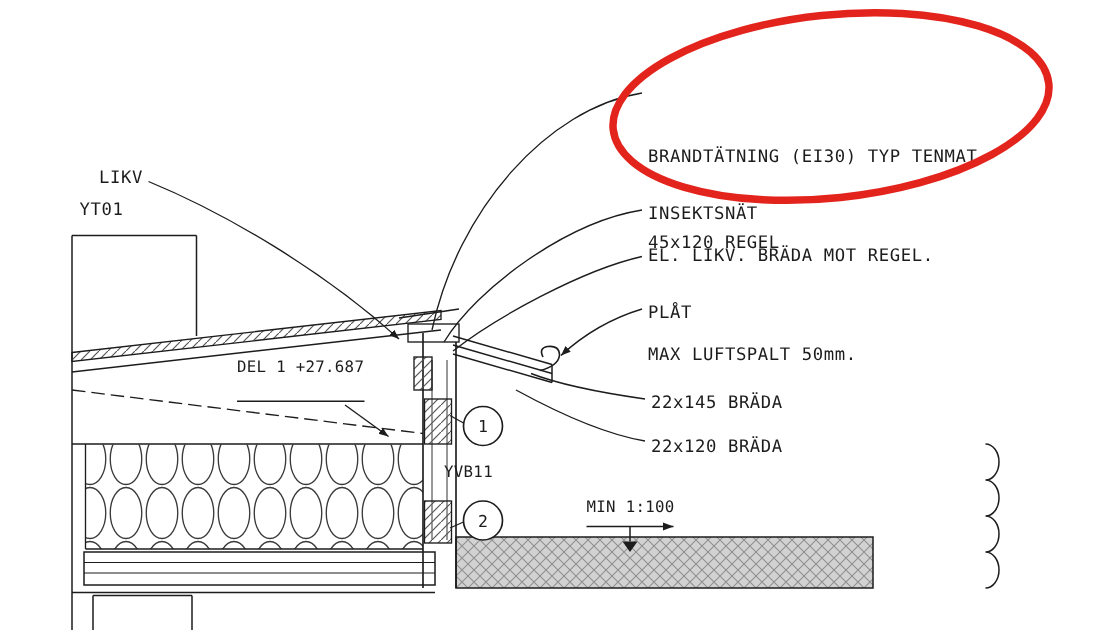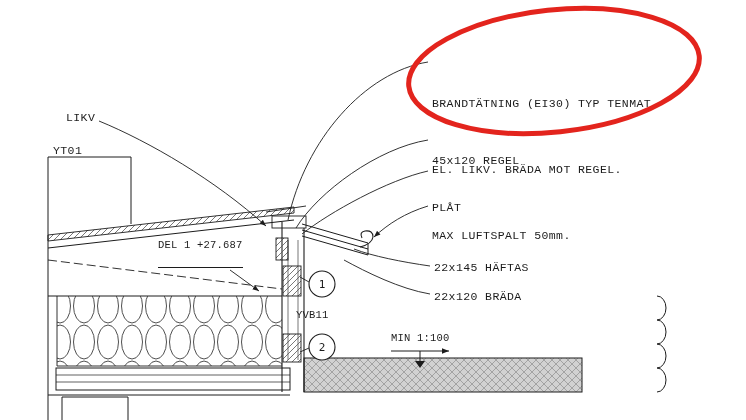--- a/index.html
+++ b/index.html
@@ -14,21 +14,20 @@
   .layer{position:absolute;left:0;top:0;width:746px;height:420px;}
   .layer.base{z-index:1;}
   .layer.top{z-index:3;pointer-events:none;}
   .lbl{
     position:absolute;
     z-index:2;
     font-size:11.5px;
     letter-spacing:0.4px;
     white-space:pre;
     line-height:22px;
-    font-family:Liberation Mono, monospace;
   }
   .lbl.small{font-size:10.5px;letter-spacing:0.2px;line-height:15px;}
   .lbl.underline{border-bottom:1px solid #1c1c1c;padding-bottom:14px;}
   .bubble-num{
     position:absolute;z-index:2;width:20px;text-align:center;
     font-size:11px;letter-spacing:0;
   }
   .brand-block div{line-height:22px;}
 </style>
 </head>
@@ -125,31 +124,32 @@
       <path d="M415,361 L425,361 L420,368 z" fill="#1c1c1c"></path>
     </g>
 
     <g fill="#ffffff" stroke="#1c1c1c" stroke-width="1.1">
       <circle cx="322" cy="284" r="13"></circle>
       <circle cx="322" cy="347" r="13"></circle>
     </g>
   </svg>
 
   <div class="lbl" style="left:66px;top:107px">LIKV</div>
-  <div class="lbl" style="left:53px;top:140px">YT01</div>
+  <div class="lbl" style="left:53px;top:128px">YT01</div>
 
   <div class="lbl brand-block" style="left:432px;top:49px">
     <div>BRANDTÄTNING (EI30) TYP TENMAT</div>
     <div>EL. LIKV. BRÄDA MOT REGEL.</div>
     <div>MAX LUFTSPALT 50mm.</div>
   </div>
 
+  <div class="lbl" style="left:432px;top:131px">INSEKTSNÄT</div>
   <div class="lbl" style="left:432px;top:150px">45x120 REGEL</div>
   <div class="lbl" style="left:432px;top:197px">PLÅT</div>
-  <div class="lbl" style="left:434px;top:257px">22x145 HÄFTAS</div>
+  <div class="lbl" style="left:434px;top:257px">22x145 BRÄDA</div>
   <div class="lbl" style="left:434px;top:286px">22x120 BRÄDA</div>
 
   <div class="lbl small underline" style="left:158px;top:238px">DEL 1 +27.687</div>
 
   <div class="lbl small" style="left:296px;top:308px">YVB11</div>
   <div class="lbl small" style="left:391px;top:331px">MIN 1:100</div>
 
   <div class="bubble-num" style="left:312px;top:278px">1</div>
   <div class="bubble-num" style="left:312px;top:341px">2</div>
 

